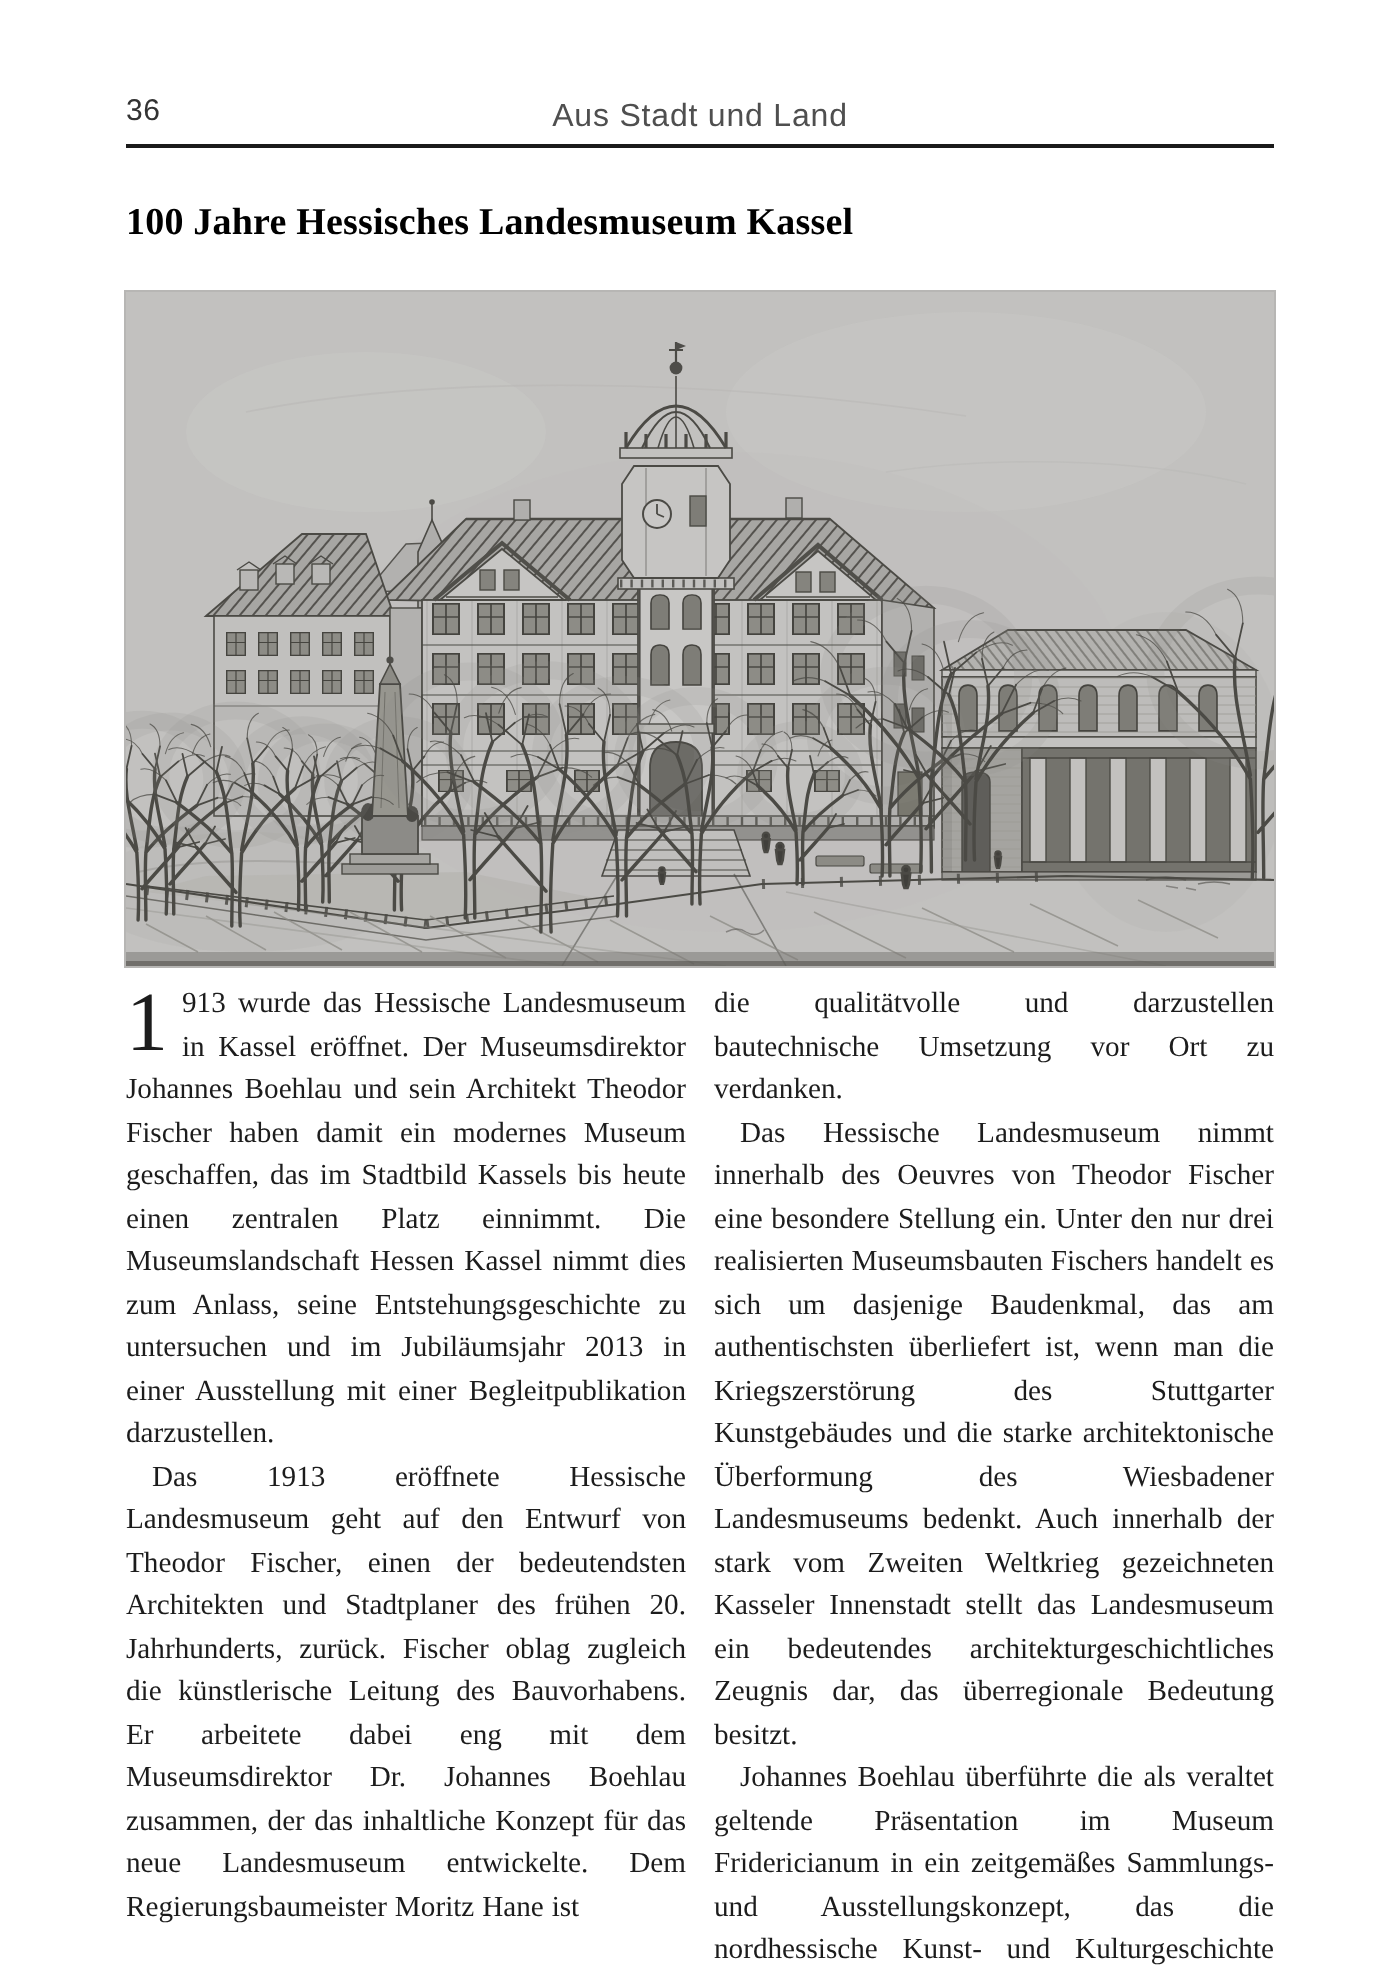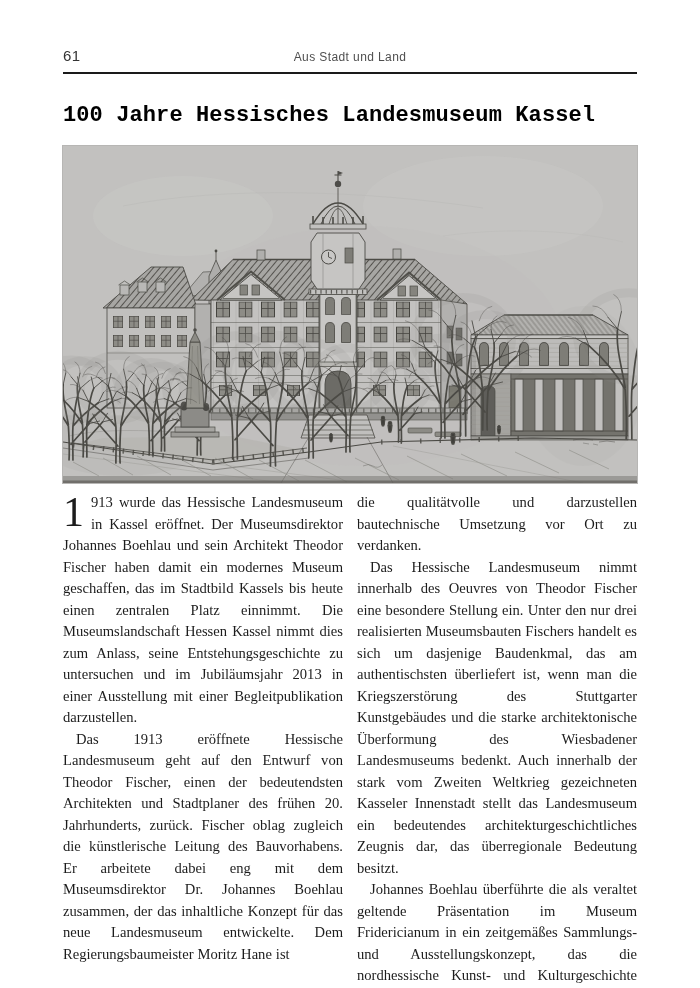--- a/index.html
+++ b/index.html
@@ -4,41 +4,41 @@
 <style>
   html,body{margin:0;padding:0;background:#ffffff;}
   body{width:700px;height:988px;position:relative;overflow:hidden;
        font-family:"Liberation Serif","DejaVu Serif",serif;color:#1c1c1c;}
   .abs{position:absolute;}
   
   .page-num{left:63px;top:47px;font-family:"Liberation Sans","DejaVu Sans",sans-serif;
             font-size:15px;color:#333;letter-spacing:0.3px;}
   .running-head{left:63px;top:50px;width:574px;text-align:center;
             font-family:"Liberation Sans","DejaVu Sans",sans-serif;
-            font-size:12px;color:#4f4f4f;letter-spacing:0.4px;}
+            font-size:16px;color:#4f4f4f;letter-spacing:0.4px;}
   .head-rule{left:63px;top:72px;width:574px;height:0;border-top:2px solid #1a1a1a;}
   
   .article-title{left:63px;top:88px;width:574px;
-            font-family:Liberation Mono, monospace;
-            font-size:22px;font-weight:bold;color:#000;letter-spacing:0.1px;}
+            font-family:Liberation Serif, serif;
+            font-size:19px;font-weight:bold;color:#000;letter-spacing:0.1px;}
   
   .figure{left:63px;top:146px;width:574px;height:337px;margin:0;}
   .figure svg{display:block;width:574px;height:337px;outline:1px solid #b7b6b4;}
   
   .columns{left:63px;top:492px;width:574px;display:flex;gap:14px;}
   .col{flex:1 1 0;min-width:0;}
   .col p{margin:0;font-size:14.6px;line-height:21.5px;text-align:justify;
          hyphens:auto;-webkit-hyphens:auto;word-spacing:0.02em;}
   .col p.indent{text-indent:13px;}
   .dropcap{float:left;font-size:42px;line-height:36px;padding:2px 7px 0 0;color:#1c1c1c;}
 </style>
 </head>
 <body>
 
-<div class="abs page-num">61</div>
+<div class="abs page-num">36</div>
 <div class="abs running-head">Aus Stadt und Land</div>
 <div class="abs head-rule"></div>
 <h1 class="abs article-title">100 Jahre Hessisches Landesmuseum Kassel</h1>
 
 <figure class="abs figure">
 <svg viewBox="0 0 574 337" xmlns="http://www.w3.org/2000/svg">
   <defs>
     <pattern id="rh" width="5" height="5" patternUnits="userSpaceOnUse" patternTransform="rotate(40)">
       <rect width="5" height="5" fill="#a7a6a3"></rect>
       <line x1="2.5" y1="0" x2="2.5" y2="5" stroke="#54524e" stroke-width="1"></line>

